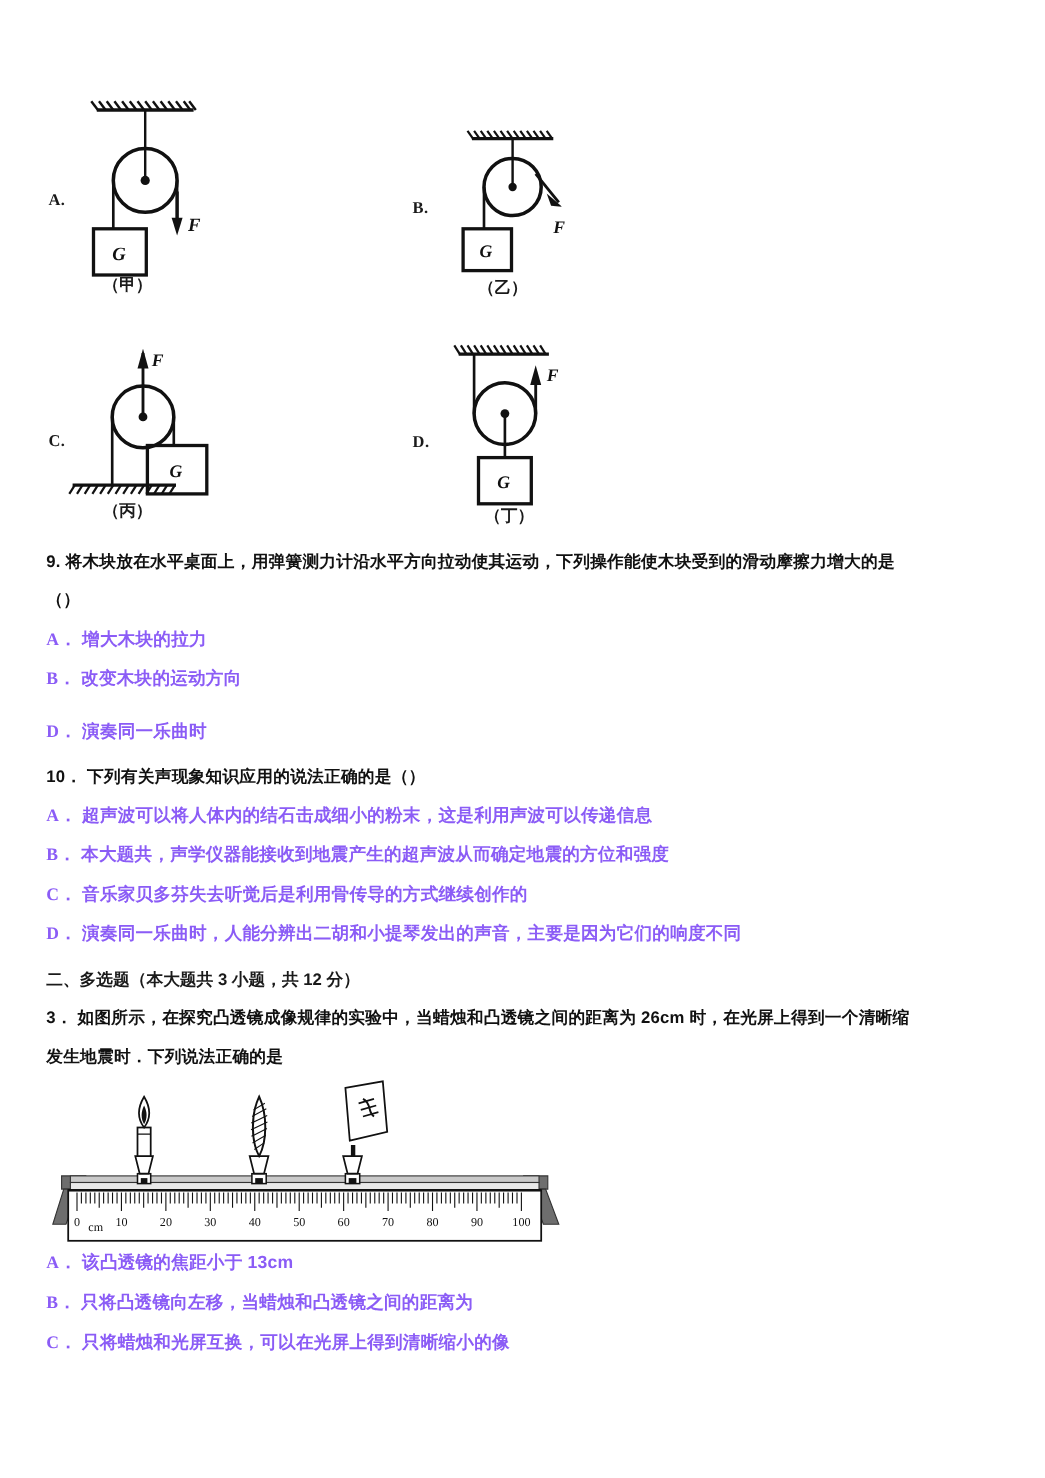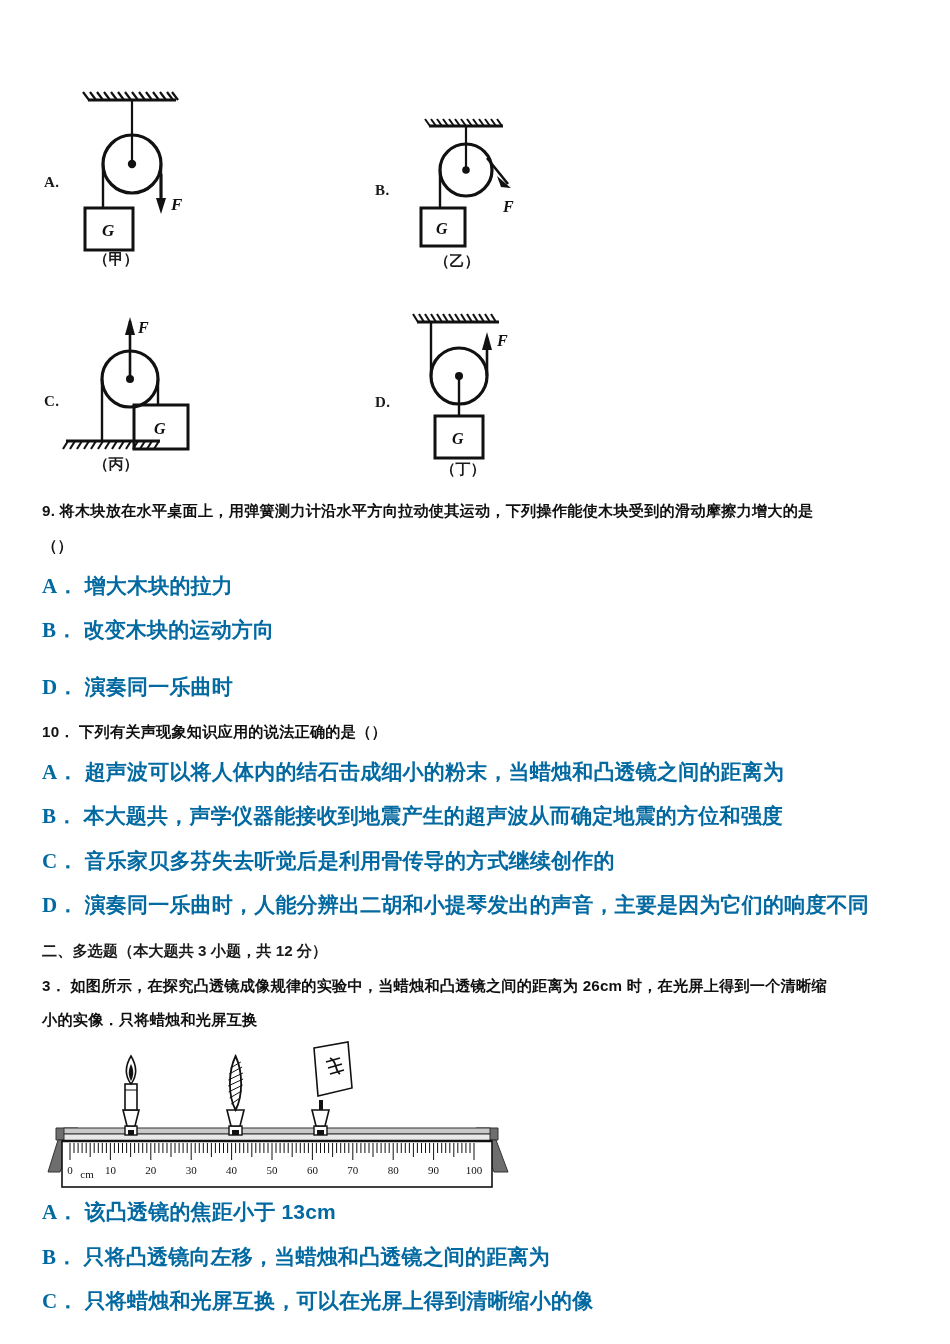--- a/index.html
+++ b/index.html
@@ -66,23 +66,23 @@
     padding: 0 30px 0 42px;
     letter-spacing: 0.2px;
   }
   .q-stem {
     margin-top: 0;
   }
   .spacer-sm { height: 12px; }
   .spacer-md { height: 18px; }
   .opt {
     font-family: "Liberation Sans", "DejaVu Sans", sans-serif;
-    font-size: 21px;
+    font-size: 16px;
     font-weight: bold;
-    color: #0369a1;
+    color: #8b5cf6;
     padding: 0 44px 0 42px;
     line-height: 1.5;
     letter-spacing: 0.2px;
   }
   .opt-letter {
     font-family: "Liberation Serif", "DejaVu Serif", serif;
     font-weight: bold;
   }
   .sec-head {
     font-family: "Liberation Sans", "DejaVu Sans", sans-serif;
@@ -289,21 +289,21 @@
 
     <div class="spacer-md"></div>
 
     <div class="q-line">
       <span>10．</span>
       <span>下列有关声现象知识应用的说法正确的是（）</span>
     </div>
     <div class="spacer-sm"></div>
     <div class="opt">
       <span class="opt-letter">A．</span>
-      <span>超声波可以将人体内的结石击成细小的粉末，当蜡烛和凸透镜之间的距离为</span>
+      <span>超声波可以将人体内的结石击成细小的粉末，这是利用声波可以传递信息</span>
     </div>
     <div class="spacer-sm"></div>
     <div class="opt">
       <span class="opt-letter">B．</span>
       <span>本大题共，声学仪器能接收到地震产生的超声波从而确定地震的方位和强度</span>
     </div>
     <div class="spacer-sm"></div>
     <div class="opt">
       <span class="opt-letter">C．</span>
       <span>音乐家贝多芬失去听觉后是利用骨传导的方式继续创作的</span>
@@ -316,21 +316,21 @@
 
     <div class="spacer-md"></div>
 
     <div class="sec-head">二、多选题（本大题共 3 小题，共 12 分）</div>
     <div class="spacer-sm"></div>
     <div class="q-line">
       <span>3．</span>
       <span>如图所示，在探究凸透镜成像规律的实验中，当蜡烛和凸透镜之间的距离为 26cm 时，在光屏上得到一个清晰缩</span>
     </div>
     <div class="spacer-sm"></div>
-    <div class="q-line">小的实像．只将蜡烛和光屏互换</div>
+    <div class="q-line">发生地震时．下列说法正确的是</div>
 
     <div class="bench-wrap">
       <svg width="470" height="150" viewBox="0 0 470 150">
 
         <g>
           <polygon points="14,88 36,88 36,100 14,100" fill="#6e6e6e" stroke="#333" stroke-width="1"></polygon>
           <polygon points="16,100 30,100 18,132 6,132" fill="#6e6e6e" stroke="#333" stroke-width="1"></polygon>
         </g>
 
         <g>

